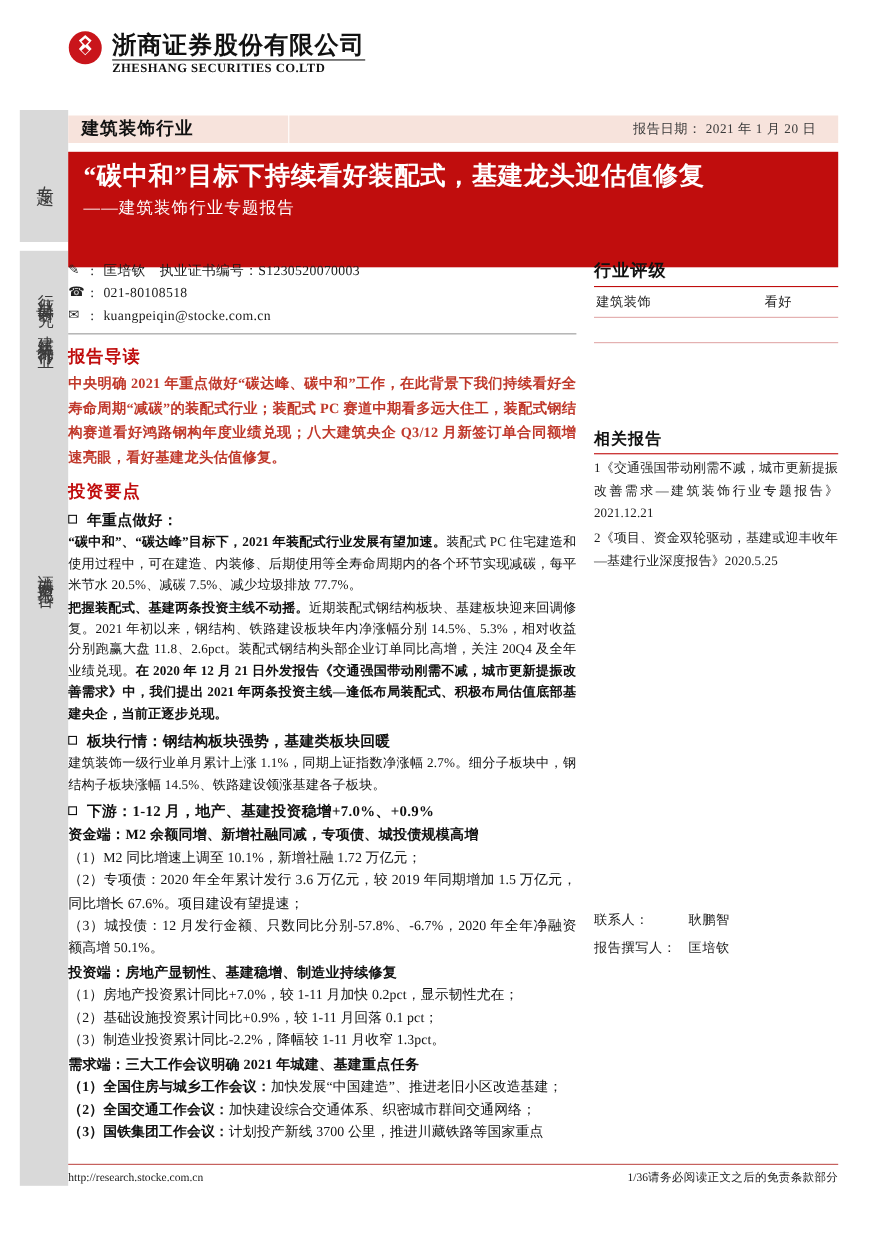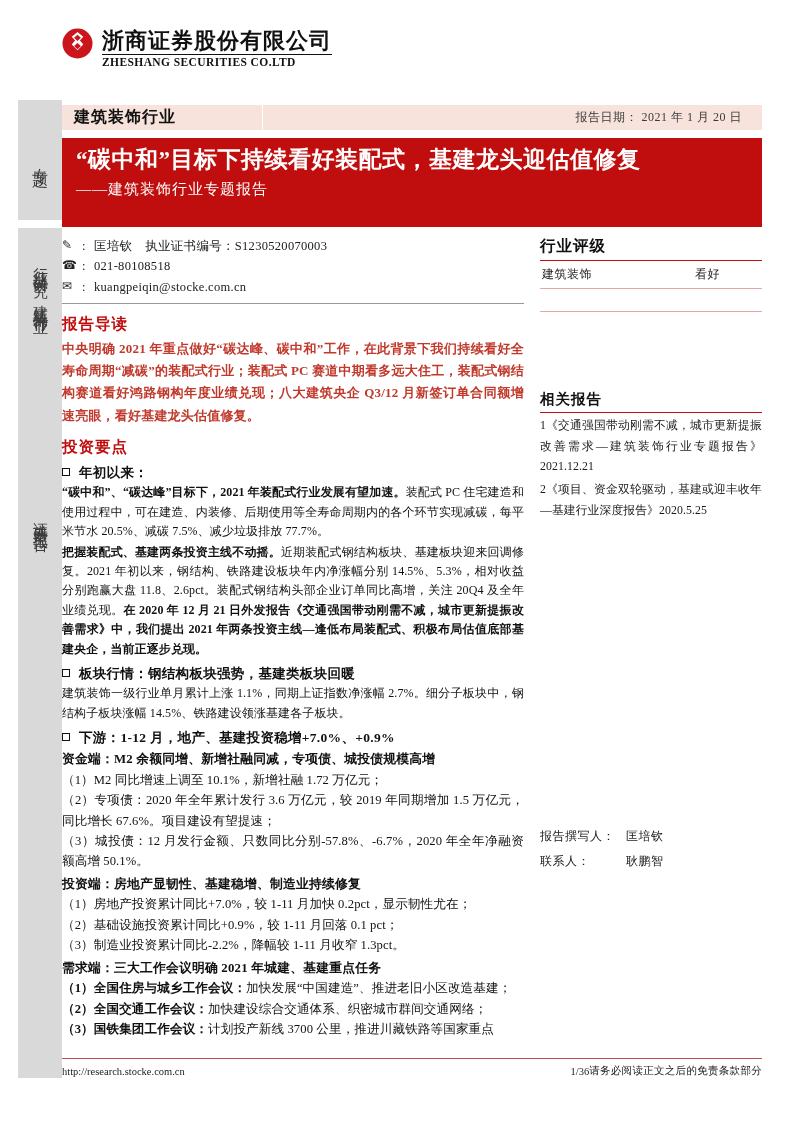--- a/index.html
+++ b/index.html
@@ -41,21 +41,21 @@
 
   
   .ind-bar { position:absolute; left:62px; top:105px; width:700px; height:25px;
              background:#f7e3dc; display:flex; align-items:center; }
   .ind-name { font-family:"Liberation Serif", serif; font-weight:bold; font-size:16px; color:#111;
               padding-left:12px; letter-spacing:1px; }
   .ind-sep { width:1px; height:33px; background:#ffffff; margin-left:86px; }
   .ind-date { font-family:"Liberation Serif", serif; font-size:12px; color:#3a3a3a; margin-left:auto; padding-right:20px; letter-spacing:0.5px; }
 
   
-  .title-banner { position:absolute; left:62px; top:138px; width:700px; height:89px;
+  .title-banner { position:absolute; left:62px; top:138px; width:700px; height:105px;
                   background:#c00d0d; padding:8px 14px 0 14px; }
   .banner-title { font-family:"Liberation Serif", serif; font-weight:bold; font-size:23px; color:#fff;
                   letter-spacing:0.5px; line-height:1.25; white-space:nowrap; }
   .banner-sub { font-family:"Liberation Serif", serif; font-size:15px; color:#fff; letter-spacing:1px; margin-top:5px; }
 
   
   .body-wrap { position:absolute; left:62px; top:236px; width:700px; height:810px; }
   .col-left { position:absolute; left:0; top:0; width:462px; }
   .col-right { position:absolute; left:478px; top:0; width:222px; }
 
@@ -182,21 +182,21 @@
         </div>
         <div class="contact-rule"></div>
       </div>
 
       <div class="sec-head">报告导读</div>
       <div class="lead">中央明确 2021 年重点做好“碳达峰、碳中和”工作，在此背景下我们持续看好全寿命周期“减碳”的装配式行业；装配式 PC 赛道中期看多远大住工，装配式钢结构赛道看好鸿路钢构年度业绩兑现；八大建筑央企 Q3/12 月新签订单合同额增速亮眼，看好基建龙头估值修复。</div>
 
       <div class="sec-head">投资要点</div>
 
       <div class="bullet">
-        <span class="sq"></span><span>年初以来：</span>
+        <span class="sq"></span><span>年重点做好：</span>
       </div>
       <div class="para">
         <b>“碳中和”、“碳达峰”目标下，2021 年装配式行业发展有望加速。</b><span>装配式 PC 住宅建造和使用过程中，可在建造、内装修、后期使用等全寿命周期内的各个环节实现减碳，每平米节水 20.5%、减碳 7.5%、减少垃圾排放 77.7%。</span>
       </div>
       <div class="para">
         <b>把握装配式、基建两条投资主线不动摇。</b><span>近期装配式钢结构板块、基建板块迎来回调修复。2021 年初以来，钢结构、铁路建设板块年内净涨幅分别 14.5%、5.3%，相对收益分别跑赢大盘 11.8、2.6pct。装配式钢结构头部企业订单同比高增，关注 20Q4 及全年业绩兑现。</span><b>在 2020 年 12 月 21 日外发报告《交通强国带动刚需不减，城市更新提振改善需求》中，我们提出 2021 年两条投资主线—逢低布局装配式、积极布局估值底部基建央企，当前正逐步兑现。</b>
       </div>
 
       <div class="bullet">
         <span class="sq"></span><span>板块行情：钢结构板块强势，基建类板块回暖</span>
@@ -250,26 +250,26 @@
         <div class="rel-title">相关报告</div>
         <div class="rule-red"></div>
         <div class="rel-item">1《交通强国带动刚需不减，城市更新提振改善需求—建筑装饰行业专题报告》2021.12.21</div>
         <div class="rel-item">2《项目、资金双轮驱动，基建或迎丰收年—基建行业深度报告》2020.5.25</div>
       </div>
 
     </div>
 
     <div class="author-block">
       <div class="a-row">
+        <span class="a-lab">联系人：</span>
+        <span class="a-val">耿鹏智</span>
+      </div>
+      <div class="a-row">
         <span class="a-lab">报告撰写人：</span>
         <span class="a-val">匡培钦</span>
-      </div>
-      <div class="a-row">
-        <span class="a-lab">联系人：</span>
-        <span class="a-val">耿鹏智</span>
       </div>
     </div>
 
   </div>
 
   <div class="footer">
     <div class="footer-rule"></div>
     <div class="footer-row">
       <span class="f-left">http://research.stocke.com.cn</span>
       <span class="f-mid">1/36</span>

